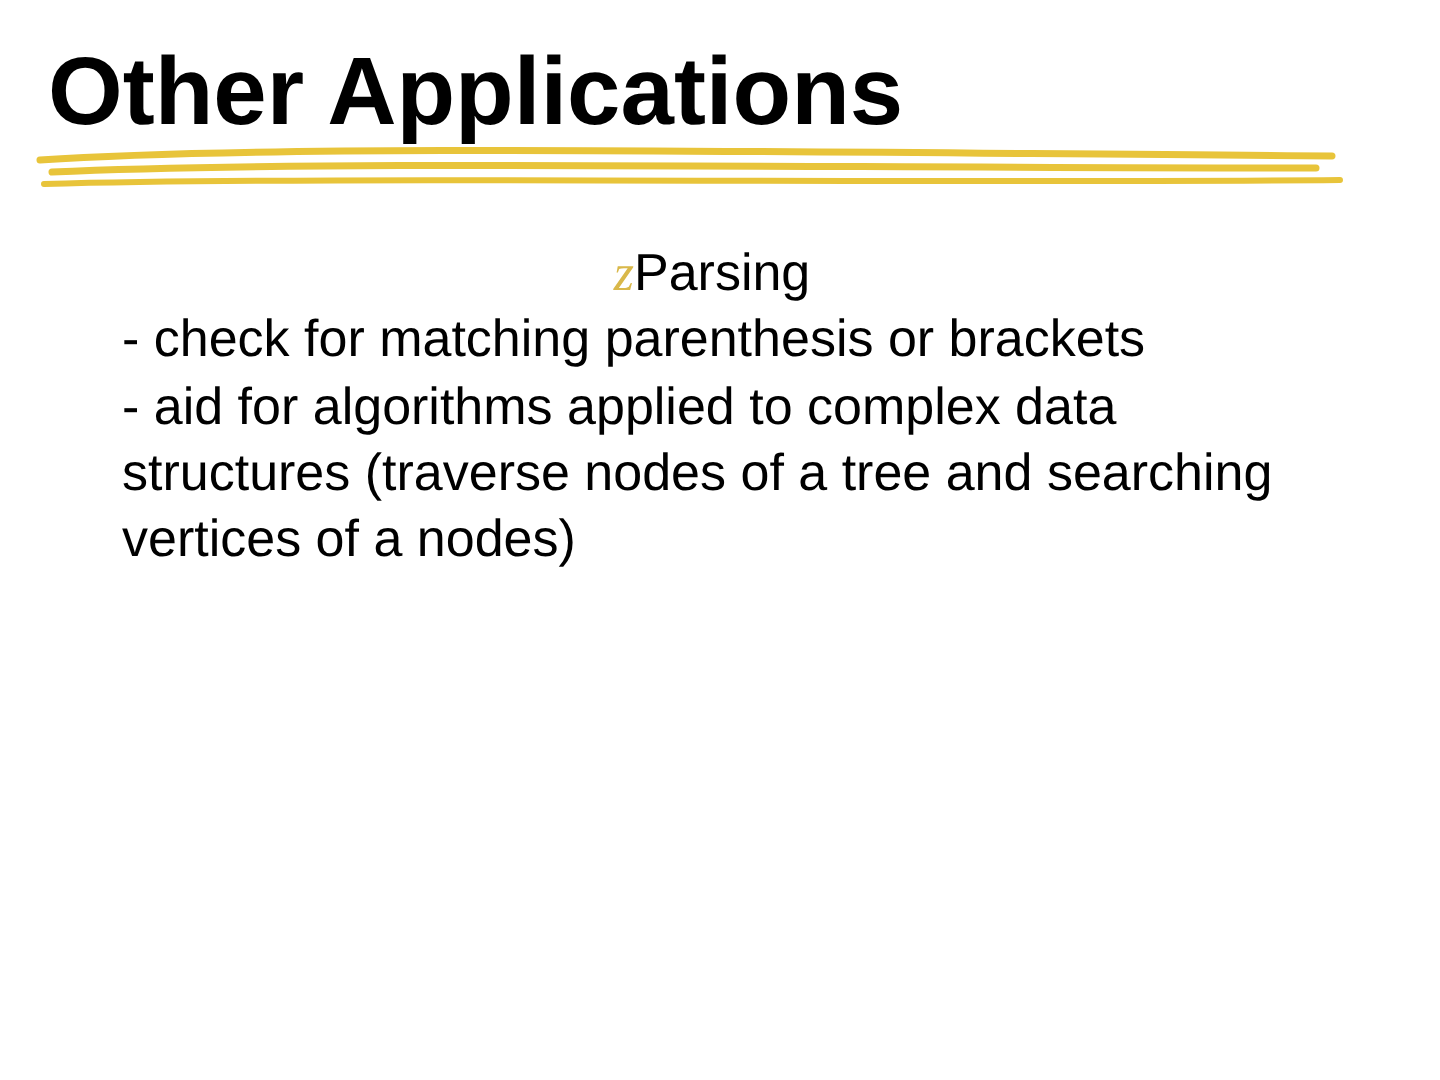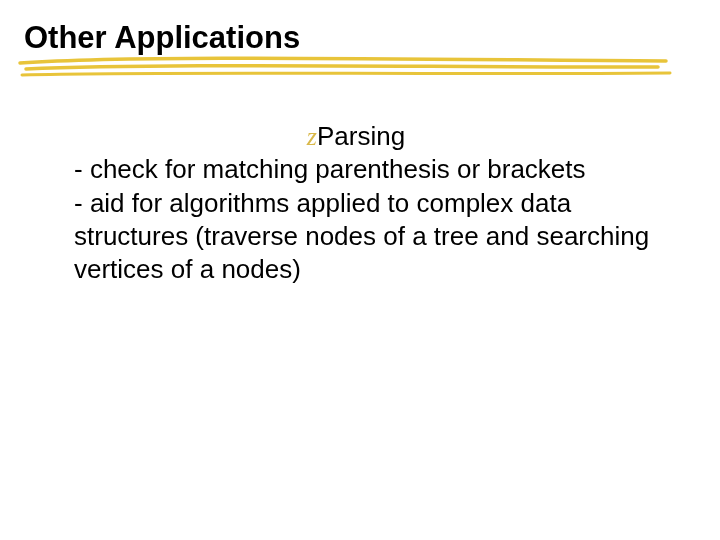--- a/index.html
+++ b/index.html
@@ -20,21 +20,21 @@
   }
   .title-area {
     position: absolute;
     left: 24px;
     top: 22px;
     width: 660px;
   }
   .title {
     font-family: "Arial Black", Arial, sans-serif;
     font-weight: 900;
-    font-size: 31px;
+    font-size: 48px;
     line-height: 1.05;
     letter-spacing: 0px;
     color: #000;
     margin: 0 0 6px 0;
   }
   .underline {
     position: relative;
     height: 18px;
     width: 640px;
     margin-top: 2px;
@@ -64,21 +64,21 @@
     color: #d9b84a; 
     font-size: 26px;
     margin-right: 0px;
     display: inline;
   }
   .bullet-head {
     display: inline;
   }
   .sub {
     display: block;
-    margin-left: 18px;
+    margin-left: 5px;
   }
 </style>
 </head>
 <body>
 
 <div class="slide">
 
   <div class="title-area">
     <h1 class="title">Other Applications</h1>
 

